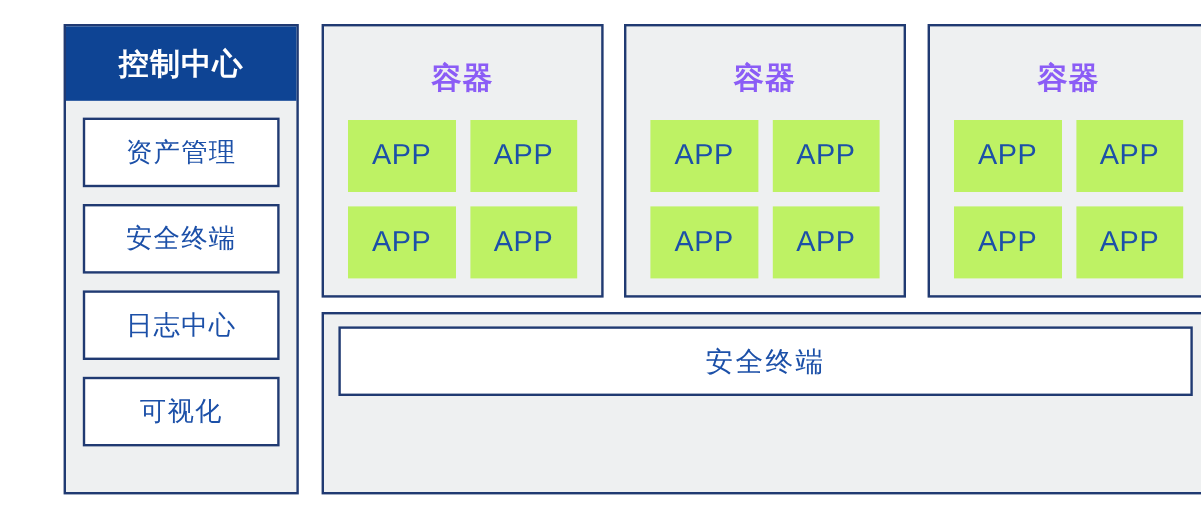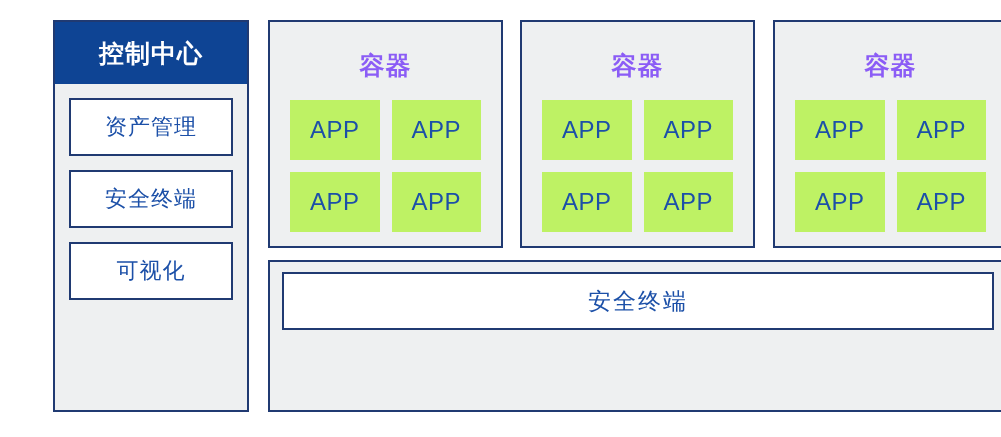--- a/index.html
+++ b/index.html
@@ -114,20 +114,21 @@
 </head>
 <body>
 
 <div id="canvas">
 
   <div id="control-center" class="panel">
     <div id="cc-header">控制中心</div>
     <div id="cc-body">
       <div class="cc-item">资产管理</div>
       <div class="cc-item">安全终端</div>
+      <div class="cc-item">日志中心</div>
       <div class="cc-item">可视化</div>
     </div>
   </div>
 
   <div id="container-1" class="panel container-box">
     <div class="container-title">容器</div>
     <div class="app-grid">
       <div class="app-box">APP</div>
       <div class="app-box">APP</div>
       <div class="app-box">APP</div>

